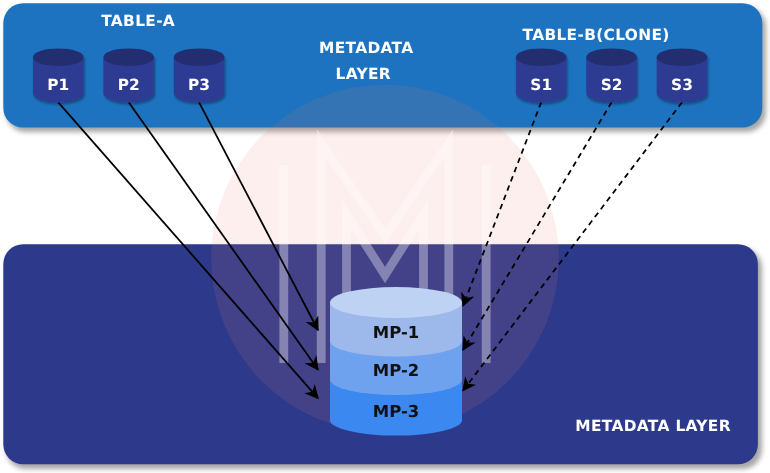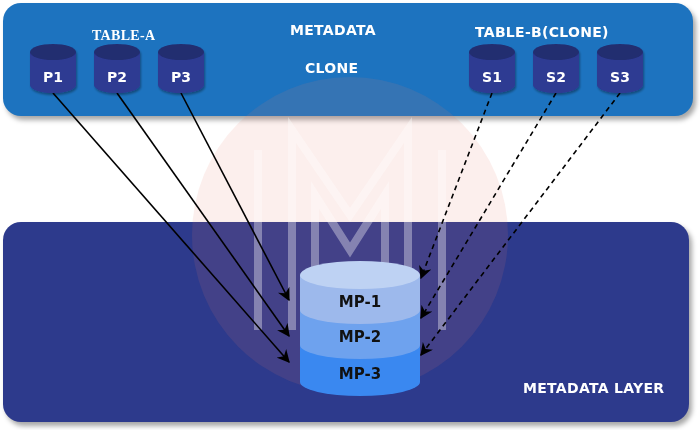--- a/index.html
+++ b/index.html
@@ -22,24 +22,24 @@
 <svg id="watermark" viewBox="0 0 700 430">
   <circle cx="350" cy="235" r="158" fill="#e87a6a" opacity="0.12"></circle>
   <g fill="none" stroke="#ffffff" stroke-width="8" opacity="0.35">
     <polyline points="258,330 258,150"></polyline>
     <polyline points="292,330 292,130 350,215 408,130 408,330"></polyline>
     <polyline points="315,300 315,195 350,250 385,195 385,300"></polyline>
     <polyline points="442,330 442,150"></polyline>
   </g>
 </svg>
 
-<div class="lbl" style="left:92px; top:28px;font-family:Liberation Serif, serif;">TABLE-A</div>
+<div class="lbl" style="left:92px; top:12px;">TABLE-A</div>
 <div class="lbl" style="left:475px; top:12px;margin-top:12px;">TABLE-B(CLONE)</div>
-<div class="lbl" style="left:290px; top:22px;">METADATA</div>
-<div class="lbl" style="left:305px; top:60px;">CLONE</div>
+<div class="lbl" style="left:290px; top:36px;">METADATA</div>
+<div class="lbl" style="left:305px; top:60px;">LAYER</div>
 <div class="lbl" style="left:523px; top:380px;">METADATA LAYER</div>
 
 <svg id="diagram-svg" viewBox="0 0 700 430">
   <defs>
     <marker id="arrowhead" viewBox="0 0 10 10" refX="9" refY="5" markerWidth="8" markerHeight="8" orient="auto-start-reverse">
       <path d="M0,0 L10,5 L0,10 L3,5 z" fill="#000"></path>
     </marker>
     <filter id="shadow" x="-20%" y="-20%" width="140%" height="150%">
       <feDropShadow dx="1" dy="2" stdDeviation="1.2" flood-color="#000" flood-opacity="0.35"></feDropShadow>
     </filter>

